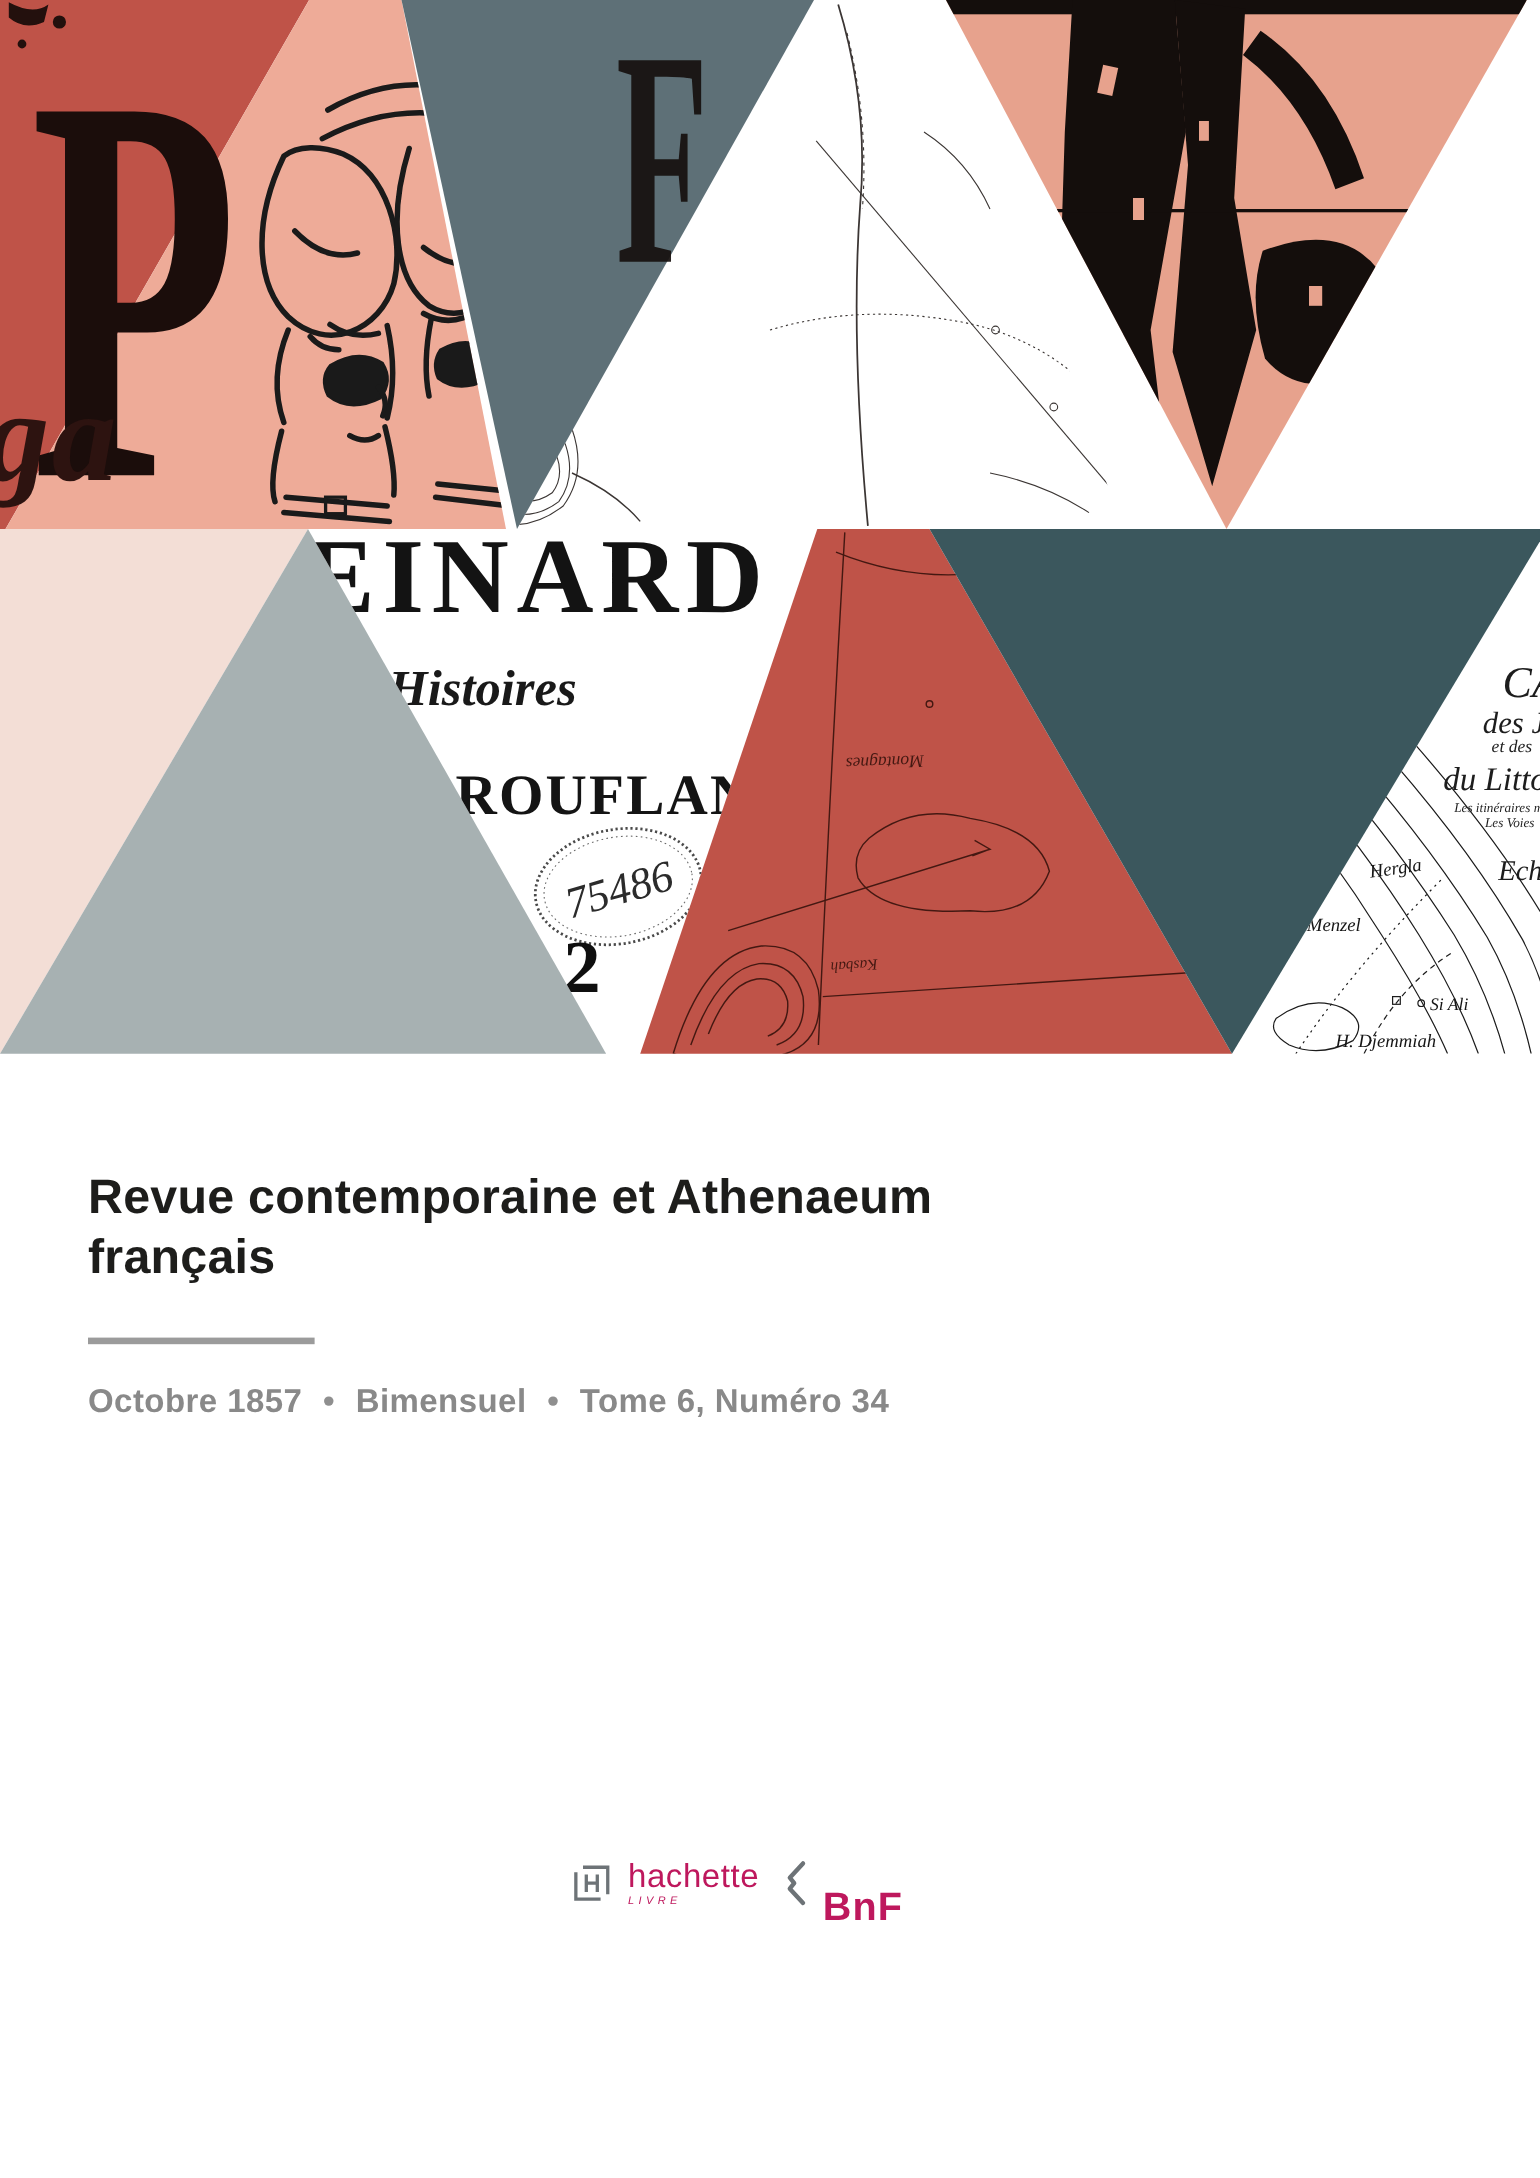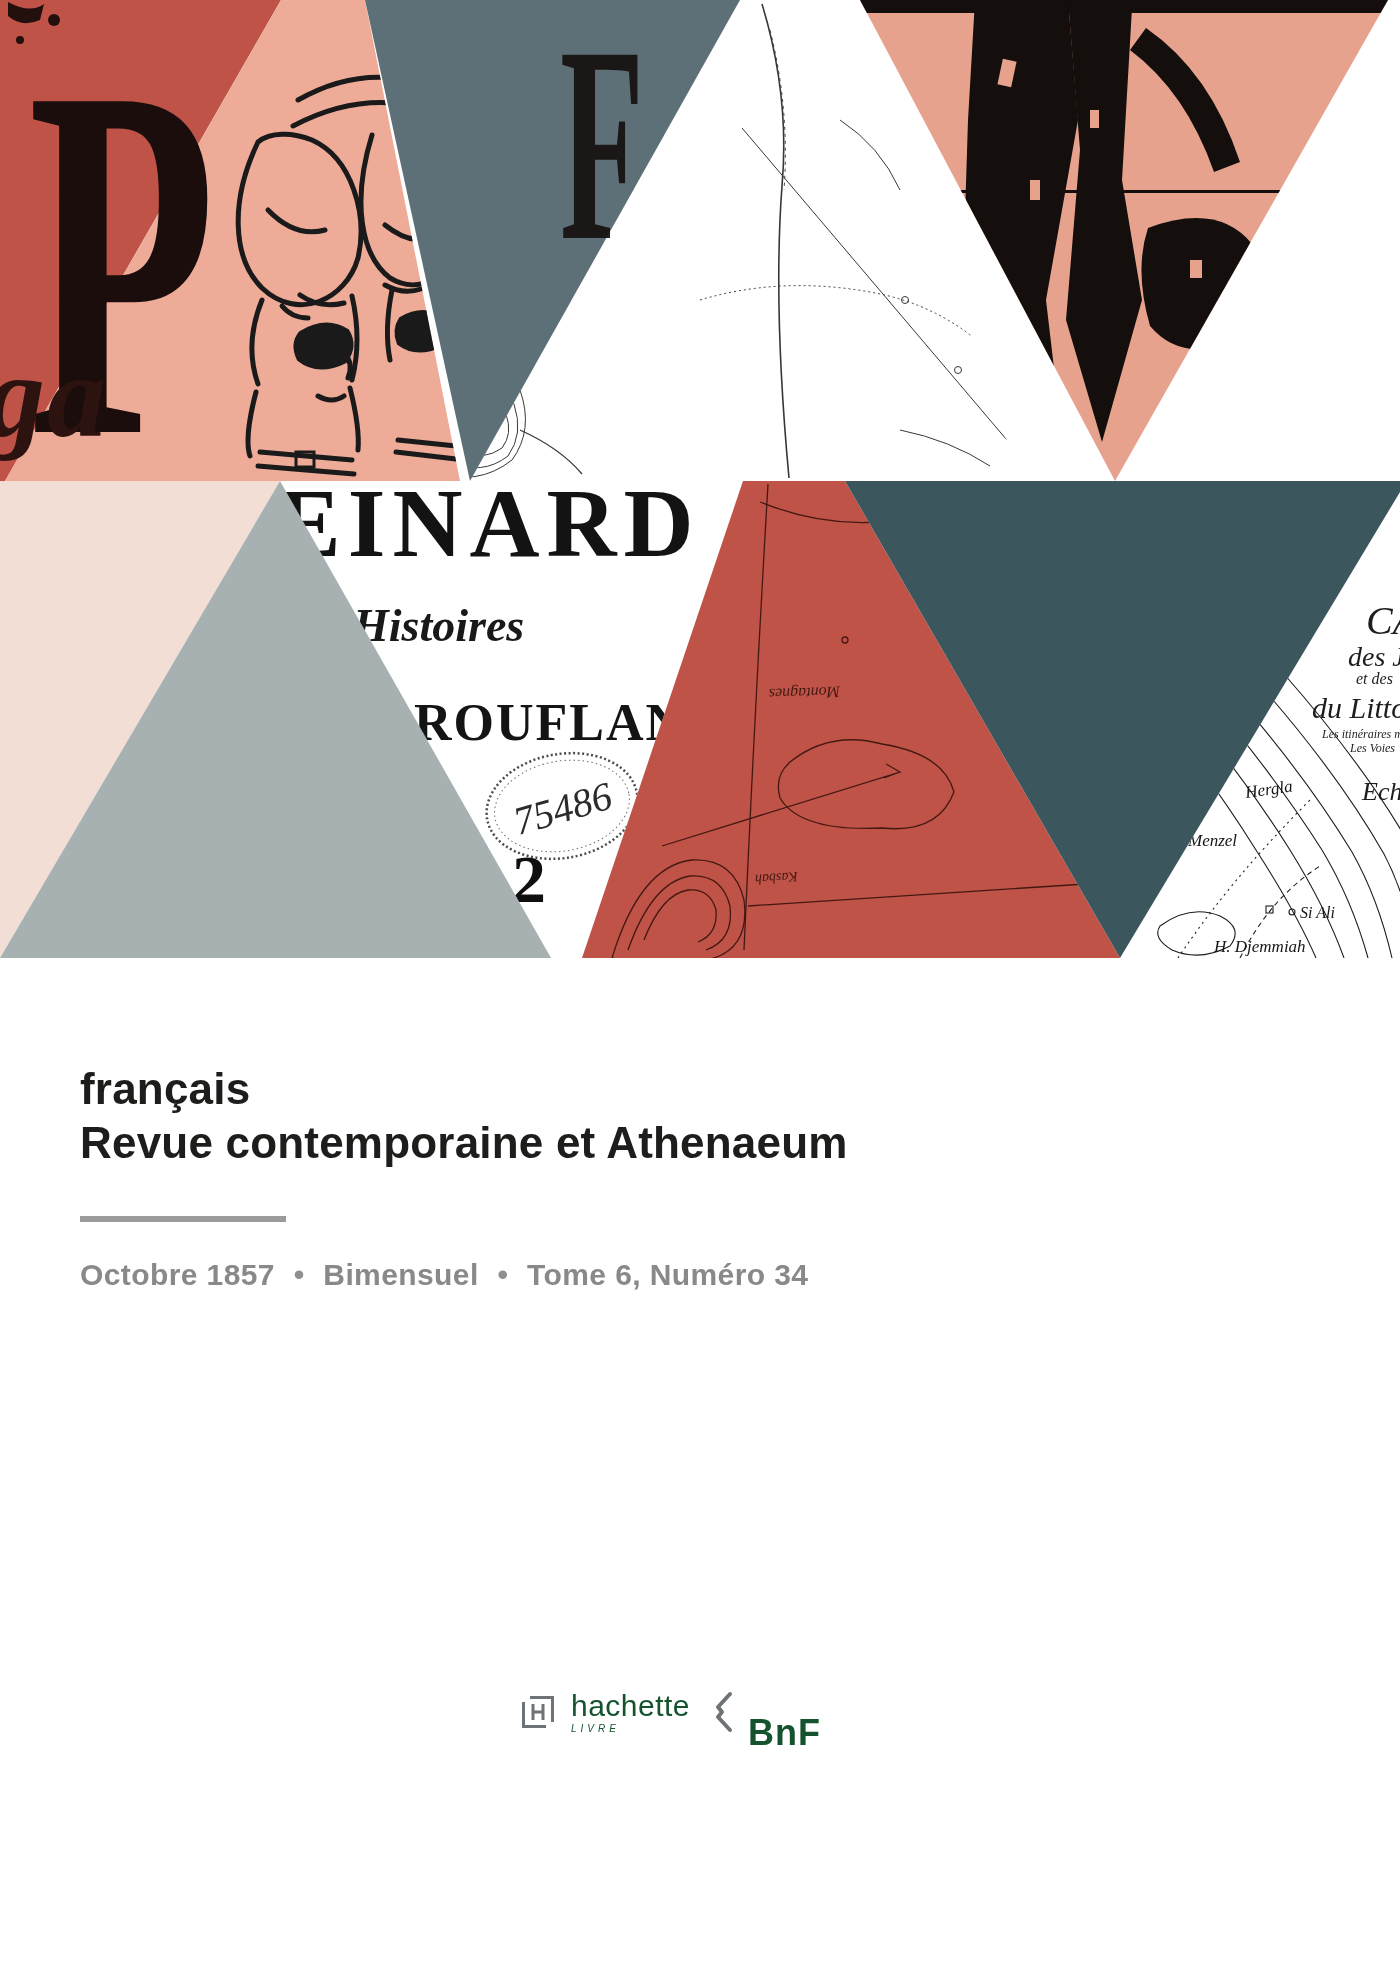--- a/index.html
+++ b/index.html
@@ -7,21 +7,21 @@
         font-family:"Liberation Sans",sans-serif;}
   .collage{position:absolute;left:0;top:0;width:1400px;height:960px;display:block;}
   .serif{font-family:"Liberation Serif",serif;}
   .title{position:absolute;left:80px;top:1062px;width:900px;color:#1d1d1b;
          font-weight:bold;font-size:44px;line-height:54px;letter-spacing:.2px;}
   .rule{position:absolute;left:80px;top:1216px;width:206px;height:6px;background:#9b9b9b;}
   .subtitle{position:absolute;left:80px;top:1258px;font-size:30px;color:#898989;
             font-weight:700;letter-spacing:.4px;}
   .subtitle .sep{margin:0 10px;color:#8f8f8f;}
   .logo{position:absolute;left:0;top:1682px;width:1340px;height:60px;
-        display:flex;align-items:center;justify-content:center;gap:14px;color:#14532d;}
+        display:flex;align-items:center;justify-content:center;gap:14px;color:#be185d;}
   .hl-text{display:flex;flex-direction:column;line-height:1;}
   .hl-name{font-size:30px;letter-spacing:.5px;}
   .hl-livre{font-size:10px;letter-spacing:4px;margin-top:3px;font-style:italic;}
   .bnf-text{font-size:36px;font-weight:600;letter-spacing:1px;margin-top:41px;}
   .stamp-num{font-style:italic;}
 </style>
 </head>
 <body>
 
 <div class="page">
@@ -185,22 +185,22 @@
       <g fill="#161616" class="serif" font-style="italic">
         <text x="1246" y="798" font-size="17" transform="rotate(-8 1246 798)">Hergla</text>
         <text x="1188" y="846" font-size="17">Menzel</text>
         <text x="1300" y="918" font-size="16">Si Ali</text>
         <text x="1214" y="952" font-size="17">H. Djemmiah</text>
       </g>
     </g>
   </svg>
 
   <div class="title">
+    <div>Revue contemporaine et Athenaeum</div>
     <div>français</div>
-    <div>Revue contemporaine et Athenaeum</div>
   </div>
 
   <div class="rule"></div>
 
   <div class="subtitle">
     <span>Octobre 1857</span>
     <span class="sep">•</span>
     <span>Bimensuel</span>
     <span class="sep">•</span>
     <span>Tome 6, Numéro 34</span>

